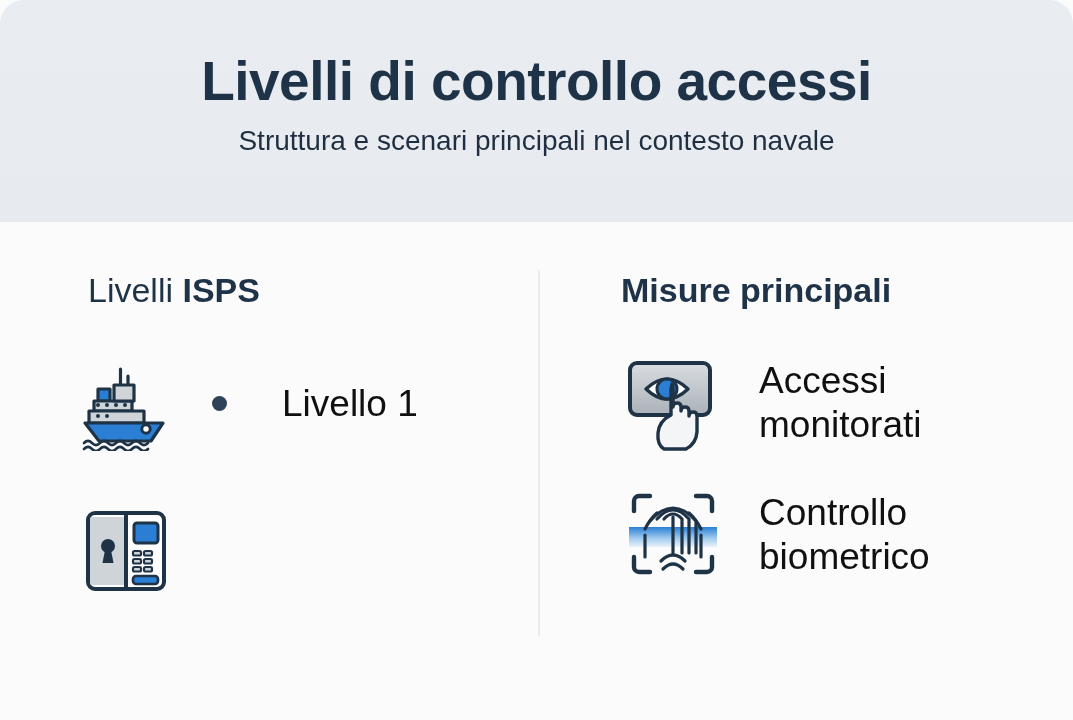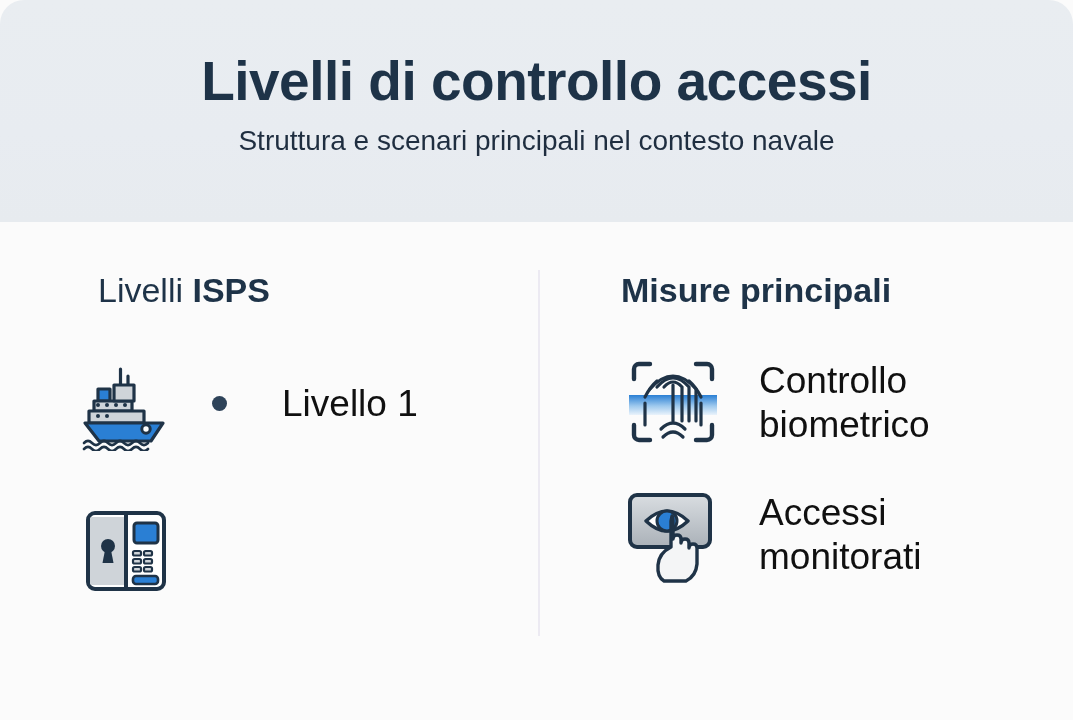--- a/index.html
+++ b/index.html
@@ -103,21 +103,21 @@
 
   .col-heading {
     margin: 0;
     font-size: 34px;
     line-height: 1.1;
     color: #1e3348;
     font-weight: 400;
     white-space: nowrap;
   }
   .col-heading .strong { font-weight: 700; }
-  .col-left .col-heading  { margin-left: 20px; }
+  .col-left .col-heading  { margin-left: 10px; }
   .col-right .col-heading { margin-left: 0px; font-weight: 700; }
 
   
   .rows { margin-top: 46px; }
 
   .row {
     display: flex;
     flex-direction: row;
     align-items: center;
   }
@@ -261,20 +261,57 @@
           </div>
 
         </div>
       </div>
 
       <div class="col col-right">
 
         <h2 class="col-heading">Misure principali</h2>
 
         <div class="rows">
+
+          <div class="row">
+            <div class="icon-box">
+              <svg width="104" height="104" viewBox="0 0 104 104" aria-hidden="true">
+                <defs>
+                  <linearGradient id="scr" x1="0" y1="0" x2="0" y2="1">
+                    <stop offset="0%" stop-color="#d9dde1"></stop>
+                    <stop offset="100%" stop-color="#aab1b8"></stop>
+                  </linearGradient>
+                </defs>
+
+                <rect x="9" y="12" width="80" height="52" rx="7" fill="url(#scr)" stroke="#1f3347" stroke-width="4"></rect>
+
+                <path d="M25 38 q21 -20 42 0 q-21 20 -42 0 z" fill="#ffffff" stroke="#1f3347" stroke-width="3.4" stroke-linejoin="round"></path>
+                <circle cx="46" cy="38" r="10" fill="#2a7fd4" stroke="#1f3347" stroke-width="3"></circle>
+
+                <g fill="#f4f5f6" stroke="#1f3347" stroke-width="3.4" stroke-linejoin="round" stroke-linecap="round">
+                  <path d="M50 38
+                           l0 26
+                           q-12 6 -13 18
+                           q-1 12 6 16
+                           l22 0
+                           q10 -5 11 -17
+                           l0 -16
+                           q0 -4 -4 -4 q-4 0 -4 4
+                           l0 -5 q0 -4 -4 -4 q-4 0 -4 4
+                           l0 -4 q0 -4 -4 -4 q-4 0 -4 4
+                           l0 -18
+                           q0 -5 -1 -5 z"></path>
+                </g>
+              </svg>
+            </div>
+            <div class="measure-label">
+              <span class="l1">Accessi</span>
+              <span class="l2">monitorati</span>
+            </div>
+          </div>
 
           <div class="row">
             <div class="icon-box">
               <svg width="104" height="104" viewBox="0 0 104 104" aria-hidden="true">
                 <defs>
                   <linearGradient id="band" x1="0" y1="0" x2="0" y2="1">
                     <stop offset="0%" stop-color="#2a7fd4"></stop>
                     <stop offset="55%" stop-color="#9ec9ee"></stop>
                     <stop offset="100%" stop-color="#eaf3fb"></stop>
                   </linearGradient>
@@ -305,55 +342,18 @@
                   <path d="M42 86 q10 -10 20 0"></path>
                 </g>
               </svg>
             </div>
             <div class="measure-label">
               <span class="l1">Controllo</span>
               <span class="l2">biometrico</span>
             </div>
           </div>
 
-          <div class="row">
-            <div class="icon-box">
-              <svg width="104" height="104" viewBox="0 0 104 104" aria-hidden="true">
-                <defs>
-                  <linearGradient id="scr" x1="0" y1="0" x2="0" y2="1">
-                    <stop offset="0%" stop-color="#d9dde1"></stop>
-                    <stop offset="100%" stop-color="#aab1b8"></stop>
-                  </linearGradient>
-                </defs>
-
-                <rect x="9" y="12" width="80" height="52" rx="7" fill="url(#scr)" stroke="#1f3347" stroke-width="4"></rect>
-
-                <path d="M25 38 q21 -20 42 0 q-21 20 -42 0 z" fill="#ffffff" stroke="#1f3347" stroke-width="3.4" stroke-linejoin="round"></path>
-                <circle cx="46" cy="38" r="10" fill="#2a7fd4" stroke="#1f3347" stroke-width="3"></circle>
-
-                <g fill="#f4f5f6" stroke="#1f3347" stroke-width="3.4" stroke-linejoin="round" stroke-linecap="round">
-                  <path d="M50 38
-                           l0 26
-                           q-12 6 -13 18
-                           q-1 12 6 16
-                           l22 0
-                           q10 -5 11 -17
-                           l0 -16
-                           q0 -4 -4 -4 q-4 0 -4 4
-                           l0 -5 q0 -4 -4 -4 q-4 0 -4 4
-                           l0 -4 q0 -4 -4 -4 q-4 0 -4 4
-                           l0 -18
-                           q0 -5 -1 -5 z"></path>
-                </g>
-              </svg>
-            </div>
-            <div class="measure-label">
-              <span class="l1">Accessi</span>
-              <span class="l2">monitorati</span>
-            </div>
-          </div>
-
         </div>
       </div>
 
     </div>
   </div>
 </div>
 
 </body></html>

